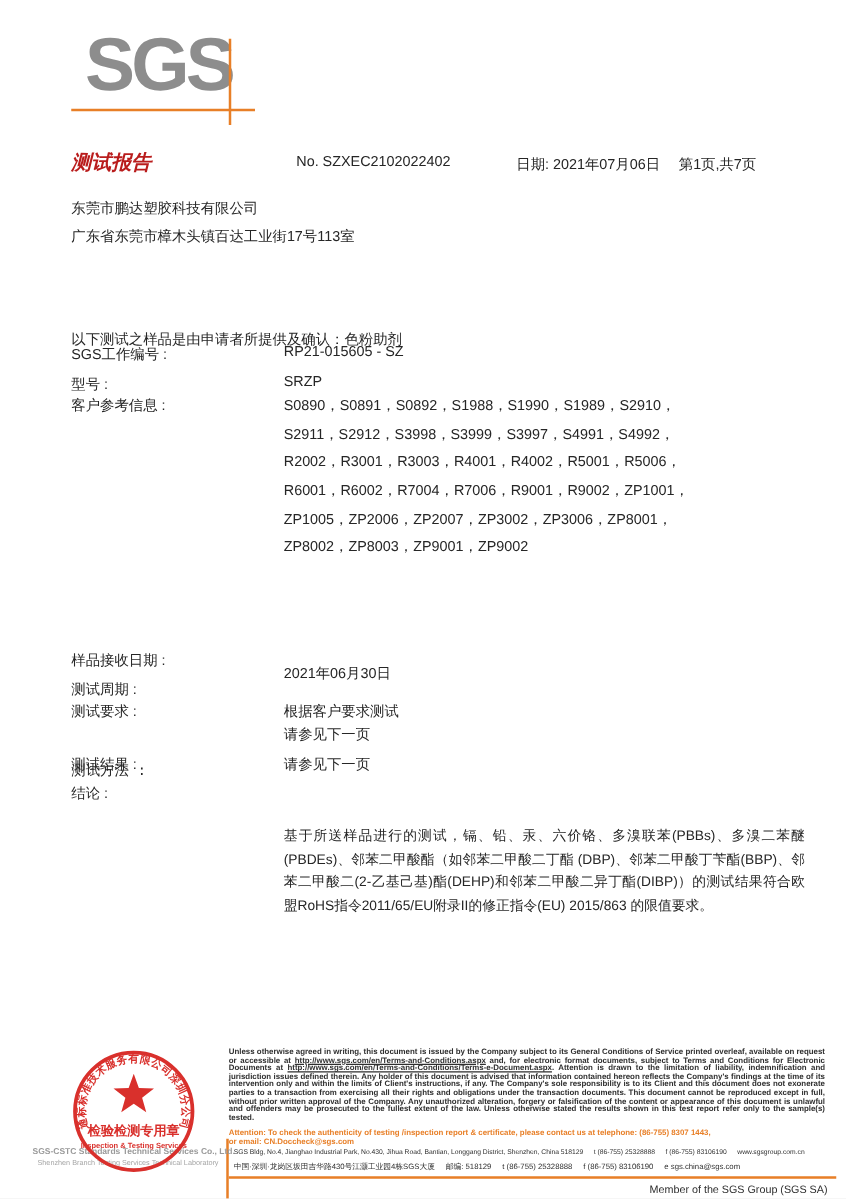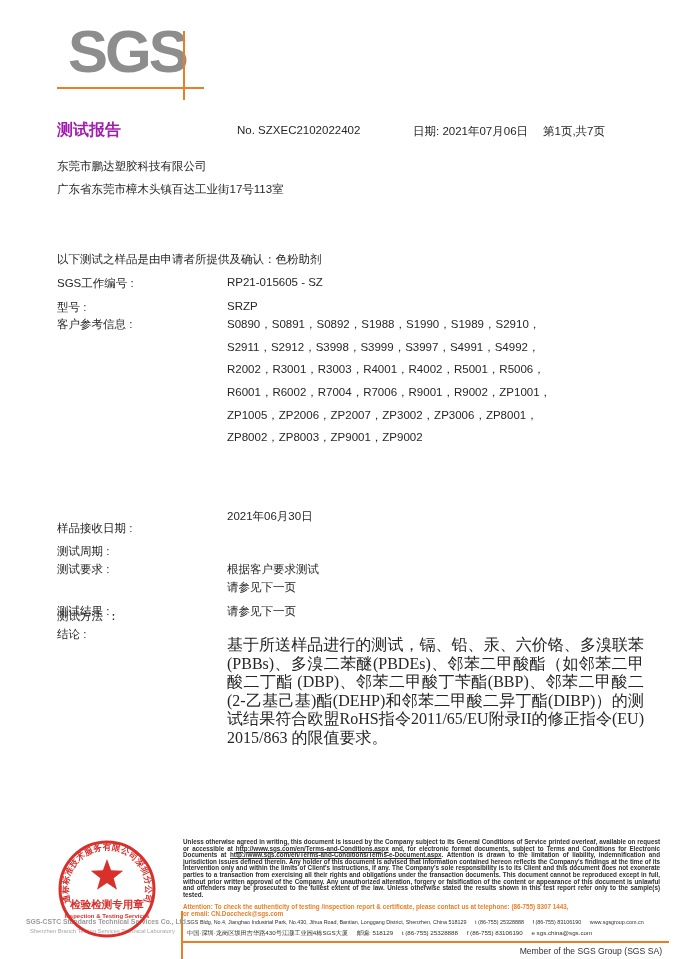--- a/index.html
+++ b/index.html
@@ -11,47 +11,46 @@
   }
   
   .logo-text {
     position:absolute; left:68px; top:22px;
     font-size:60px; font-weight:bold; color:#8d8d8d; letter-spacing:-3px;
     line-height:1;
   }
   .logo-hline { position:absolute; left:57px; top:87px; width:147px; height:2px; background:#e87f27; }
   .logo-vline { position:absolute; left:183px; top:31px; width:2px; height:69px; background:#e87f27; }
   
-  .doc-title { position:absolute; left:57px; top:120px; font-size:16px; font-weight:bold; color:#a21caf; }
+  .doc-title { position:absolute; left:57px; top:120px; font-size:16px; font-weight:bold; color:#b91c1c;font-style:italic; }
   .doc-no    { position:absolute; left:237px; top:124px; font-size:11.5px; }
   .doc-date  { position:absolute; left:413px; top:124px; font-size:11.5px; }
   .doc-page  { position:absolute; left:543px; top:124px; font-size:11.5px; }
   
   .app-name { position:absolute; left:57px; top:159px; font-size:11.5px; }
   .app-addr { position:absolute; left:57px; top:182px; font-size:11.5px; }
   
-  .intro { position:absolute; left:57px; top:252px; font-size:11.5px;text-align:center; }
+  .intro { position:absolute; left:57px; top:264px; font-size:11.5px;text-align:center; }
   .lbl { position:absolute; left:57px; font-size:11.5px; white-space:nowrap;text-align:center; }
   .val { position:absolute; left:227px; font-size:11.5px; white-space:nowrap; }
   .lbl-job   { top:276px; } .val-job   { top:276px; }
   .lbl-model { top:300px; } .val-model { top:300px; }
   .lbl-ref   { top:317px; }
   .ref-lines { position:absolute; left:227px; top:317px; font-size:11.5px; }
   .ref-lines div { height:22.7px; }
-  .lbl-recv  { top:521px; } .val-recv  { top:509px; }
+  .lbl-recv  { top:521px; } .val-recv  { top:531px; }
   .lbl-per   { top:544px; } .val-per   { top:544px; }
   .lbl-req   { top:562px; } .val-req   { top:562px; }
   .lbl-met   { top:609px;font-family:Liberation Mono, monospace; } .val-met   { top:580px; }
   .lbl-res   { top:604px; } .val-res   { top:604px; }
   .lbl-con   { top:627px; }
   .val-con {
-    position:absolute; left:227px; top:636px; width:417px;
-    font-size:16px; line-height:18.5px; white-space:normal;
+    position:absolute; left:227px; top:660px; width:417px;
+    font-size:11px; line-height:18.5px; white-space:normal;
     text-align:justify;
-    font-family:Liberation Serif, serif;
   }
   
   .fine-print {
     position:absolute; left:183px; top:839px; width:477px;
     font-size:6.3px; line-height:6.6px; font-weight:bold; color:#2f2f2f;
     text-align:justify;
   }
   .fine-print .u { text-decoration:underline; }
   .attention {
     position:absolute; left:183px; top:904px; width:477px;

